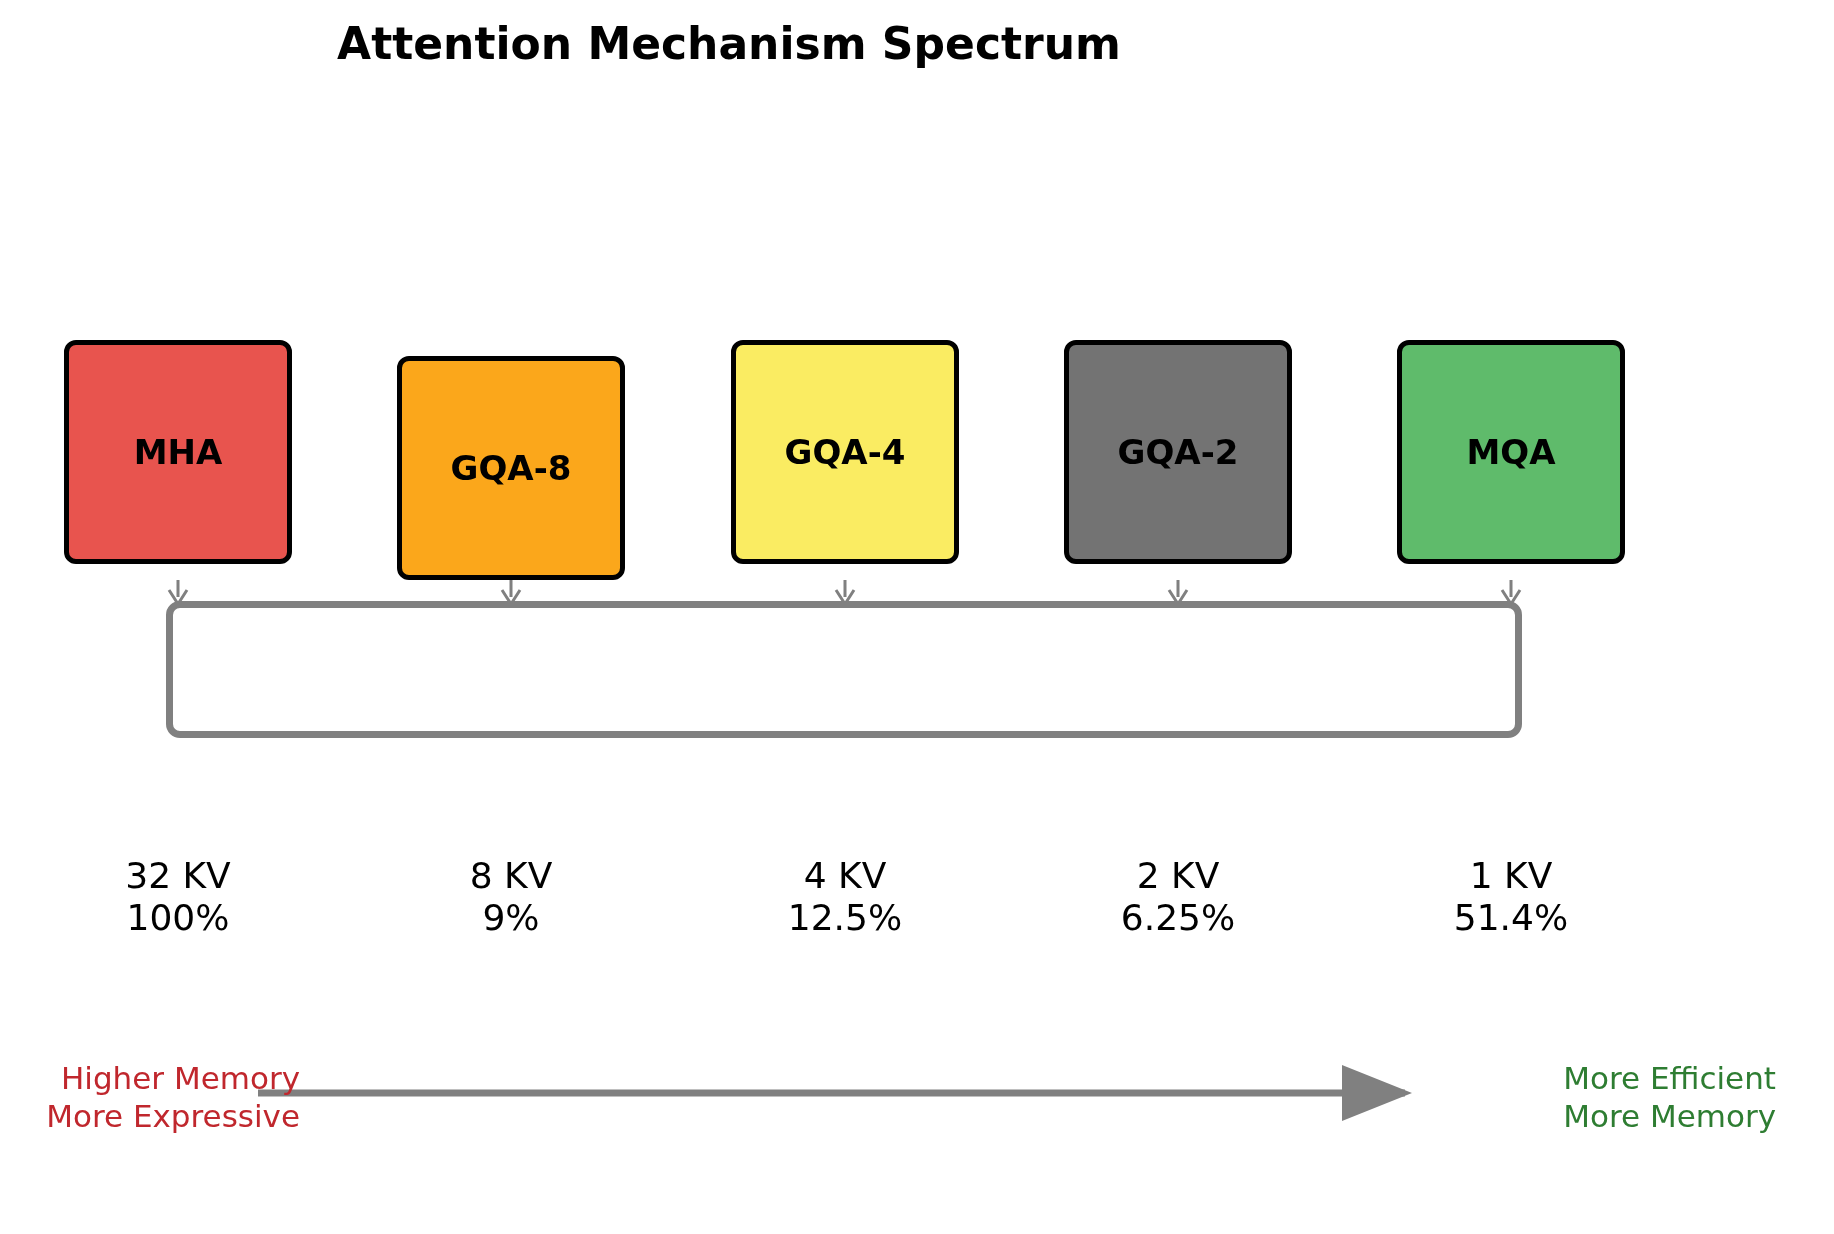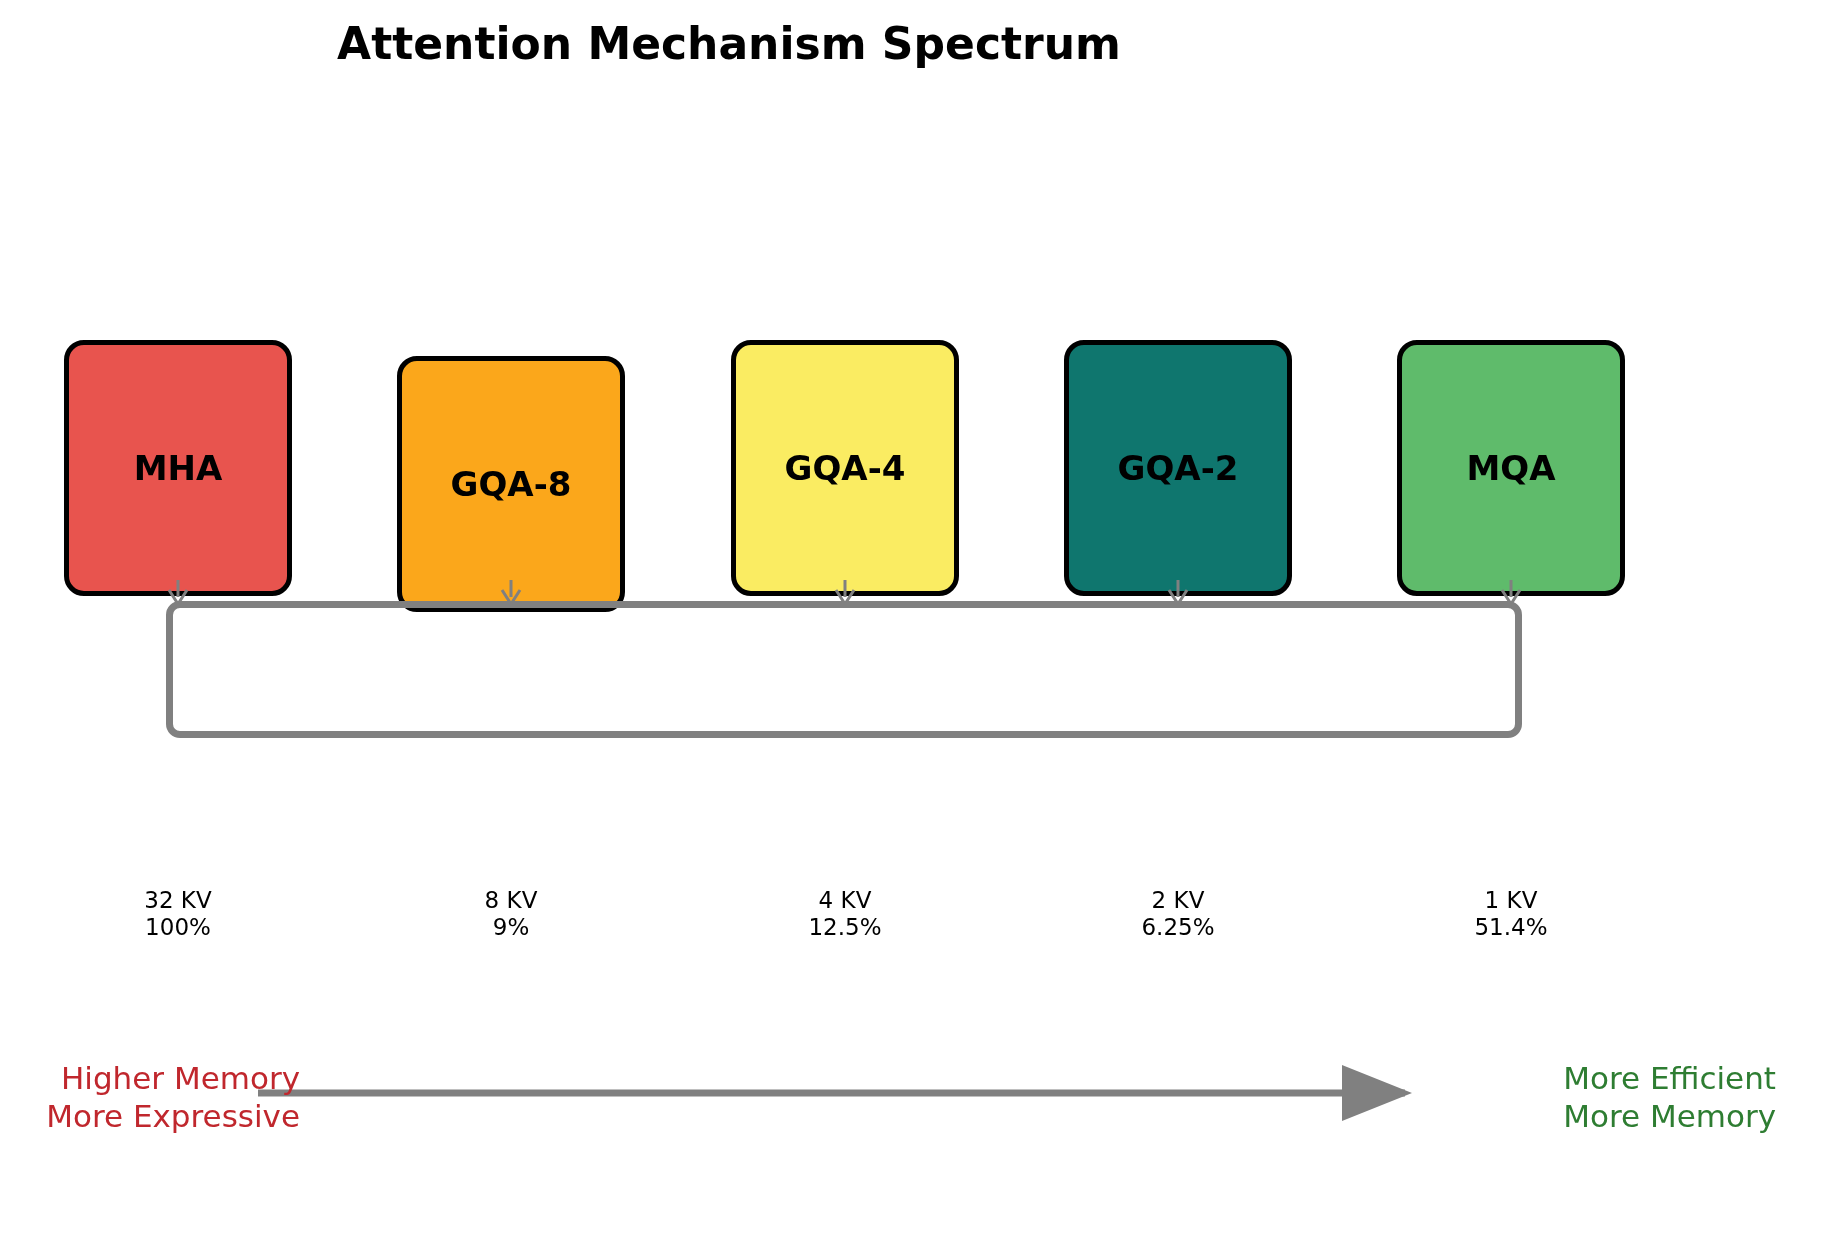--- a/index.html
+++ b/index.html
@@ -34,23 +34,23 @@
     color: #000000;
     letter-spacing: 0px;
     font-family: "DejaVu Sans", "Liberation Sans", sans-serif;
   }
 
   
   .node-box {
     position: absolute;
     top: 340px;
     width: 228px;
-    height: 256px;
+    height: 224px;
     border: 5px solid #000000;
-    border-radius: 20px;
+    border-radius: 12px;
     box-sizing: border-box;
     display: flex;
     align-items: center;
     justify-content: center;
   }
   .node-label {
     font-size: 34px;
     font-weight: bold;
     color: #000000;
     font-family: "DejaVu Sans", "Liberation Sans", sans-serif;
@@ -83,25 +83,24 @@
     box-sizing: border-box;
     background: transparent;
   }
 
   
   .stat {
     position: absolute;
     top: 855px;
     width: 300px;
     text-align: center;
-    font-size: 23px;
+    font-size: 36px;
     color: #000000;
     line-height: 1.18;
     font-family: "DejaVu Sans", "Liberation Sans", sans-serif;
-    margin-top: 32px;
   }
   .stat .kv { display: block; }
   .stat .pct { display: block; }
 
   
   .spectrum-svg {
     position: absolute;
     left: 0;
     top: 1060px;
     width: 1834px;
@@ -138,21 +137,21 @@
 
   <div class="node-box" id="box-0" style="background: rgb(232, 84, 78);">
     <span class="node-label">MHA</span>
   </div>
   <div class="node-box" id="box-1" style="background: rgb(251, 167, 27);">
     <span class="node-label">GQA-8</span>
   </div>
   <div class="node-box" id="box-2" style="background: rgb(250, 236, 98);">
     <span class="node-label">GQA-4</span>
   </div>
-  <div class="node-box" id="box-3" style="background: #0f766e;">
+  <div class="node-box" id="box-3" style="background: #737373;">
     <span class="node-label">GQA-2</span>
   </div>
   <div class="node-box" id="box-4" style="background: rgb(95, 187, 107);">
     <span class="node-label">MQA</span>
   </div>
 
   <svg class="down-arrow" style="left:165px" viewBox="0 0 26 26">
       <path d="M13 0 L13 17 M4 10 L13 24 L22 10" fill="none" stroke="#808080" stroke-width="3"></path>
     </svg>
   <svg class="down-arrow" style="left:498px" viewBox="0 0 26 26">

